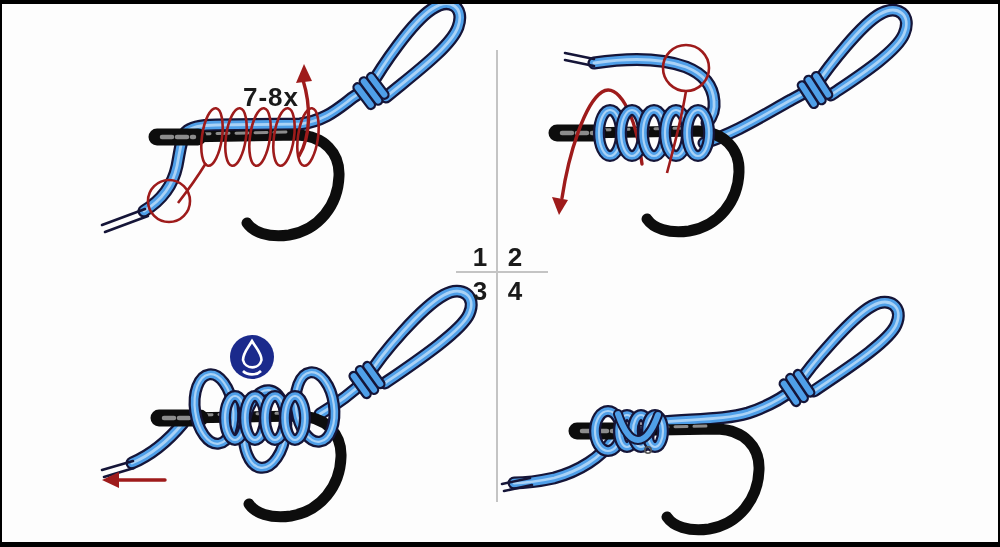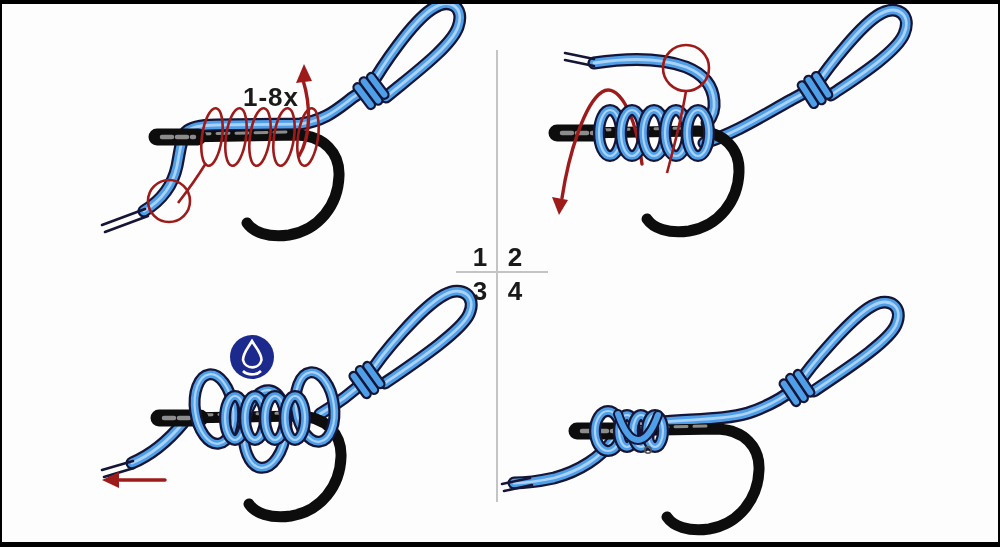--- a/index.html
+++ b/index.html
@@ -265,21 +265,21 @@
           <ellipse class="eh" cx="141" cy="158" rx="8" ry="16"></ellipse>
         <ellipse class="eo" cx="155" cy="158" rx="8" ry="16"></ellipse>
           <ellipse class="eb" cx="155" cy="158" rx="8" ry="16"></ellipse>
           <ellipse class="eh" cx="155" cy="158" rx="8" ry="16"></ellipse>
         <path class="so" d="M 118,141 C 130,176 146,175 158,142"></path>
         <path class="sb" d="M 118,141 C 130,176 146,175 158,142"></path>
       </g>
       <circle cx="148" cy="177" r="3.2" fill="none" stroke="#555555" stroke-width="1.6"></circle>
     </svg>
 
-    <div class="wrap-label">1-8x</div>
+    <div class="wrap-label">7-8x</div>
     <div>
       <div class="div-v"></div>
       <div class="div-h"></div>
       <div id="n1" class="num">1</div>
       <div id="n2" class="num">2</div>
       <div id="n3" class="num">3</div>
       <div id="n4" class="num">4</div>
     </div>
 
   </div>

